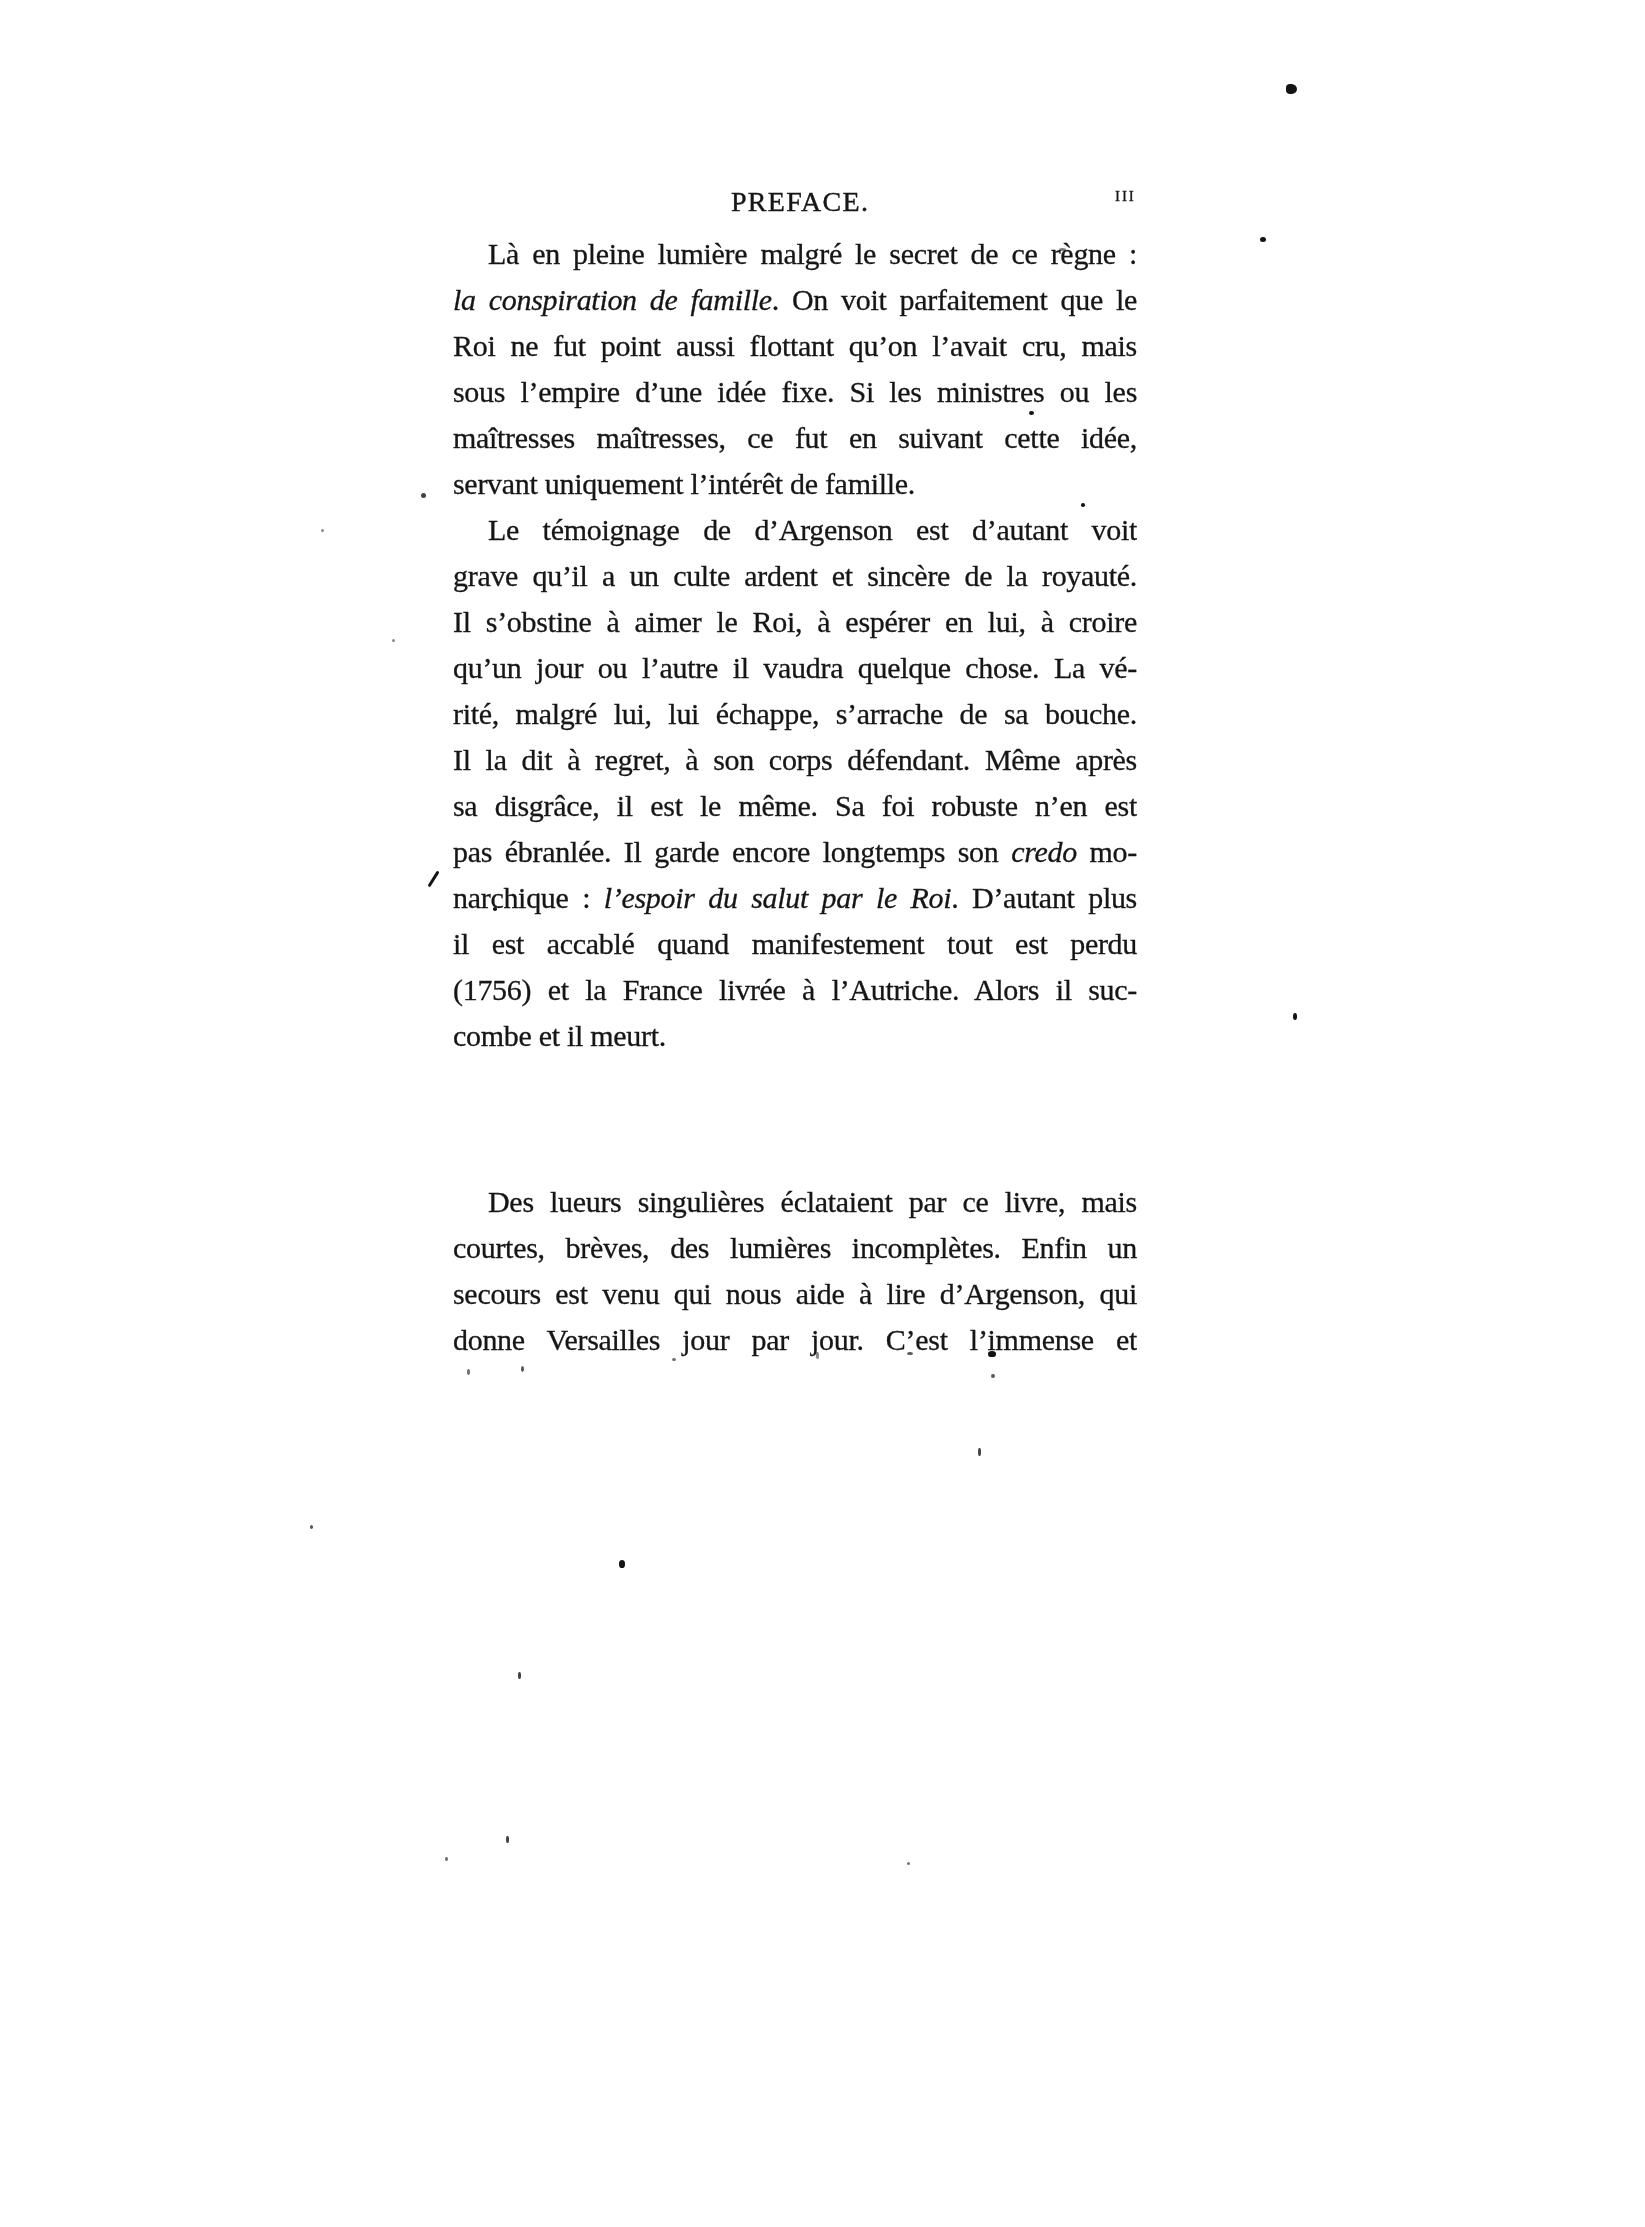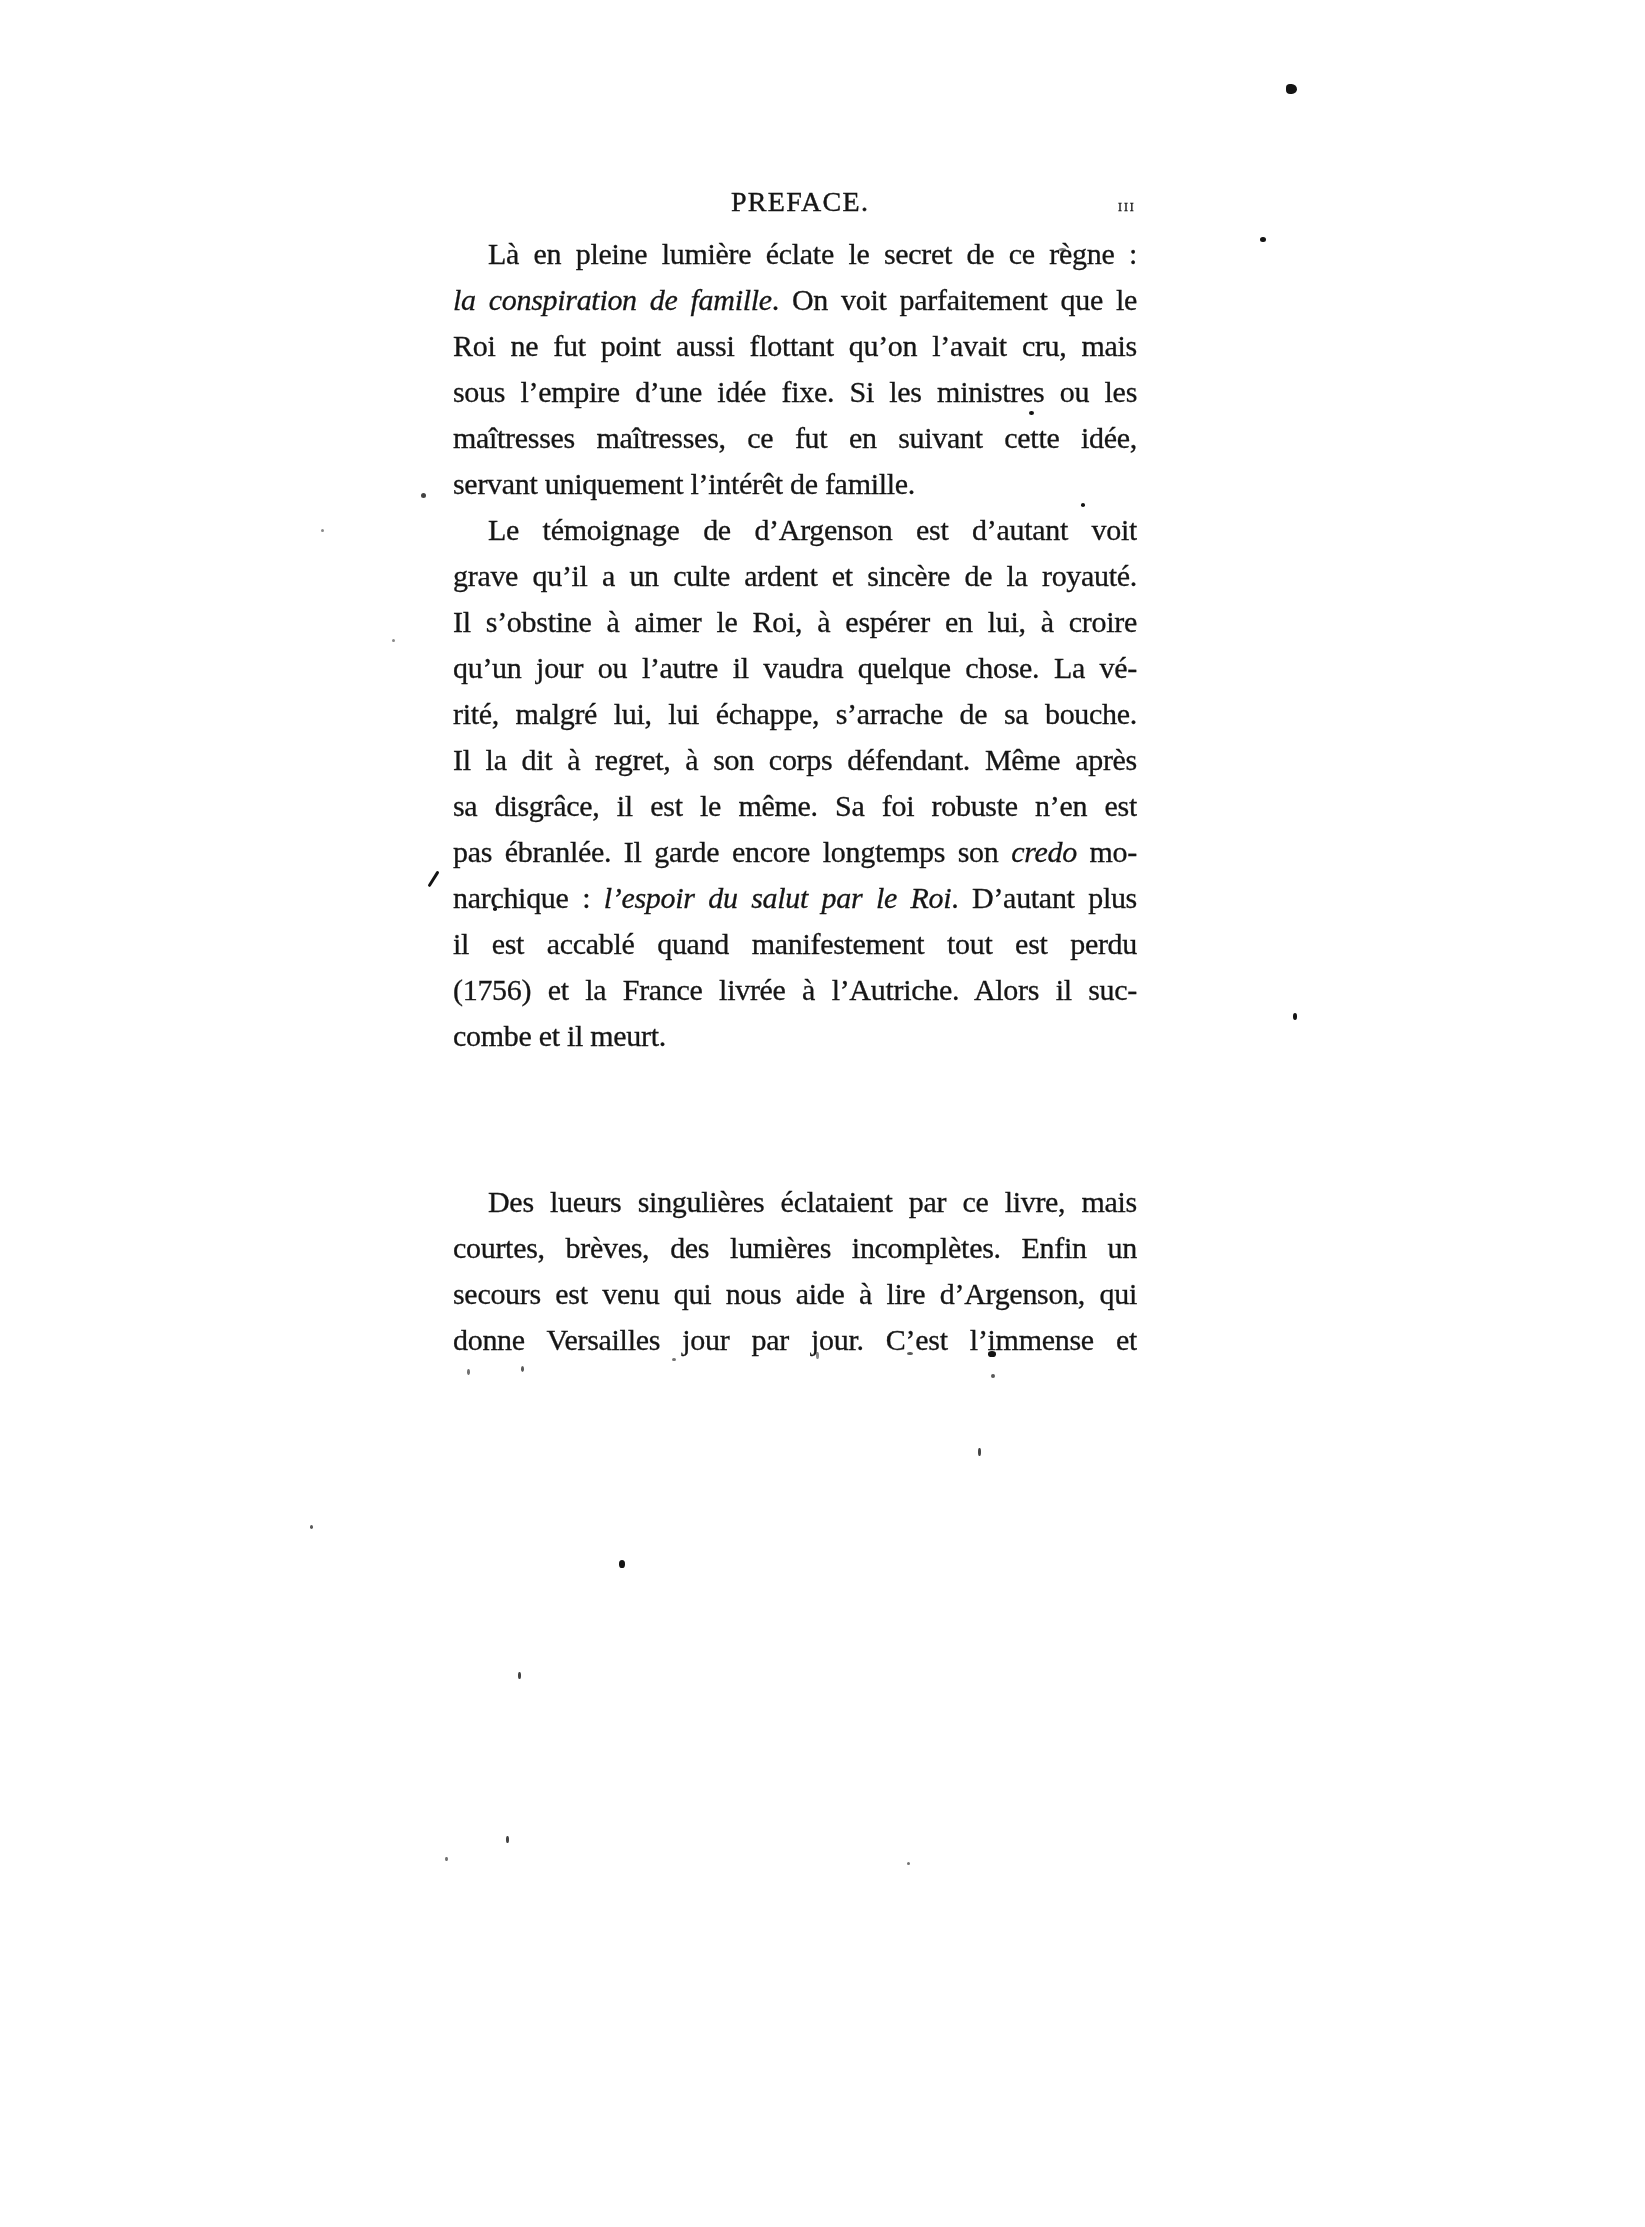--- a/index.html
+++ b/index.html
@@ -32,22 +32,22 @@
     text-align: center;
     font-size: 28px;
     letter-spacing: 1.3px;
     transform: translateX(5.1px);
     -webkit-text-stroke: 0.4px currentColor;
     white-space: nowrap;
   }
   .folio {
     position: absolute;
     right: 1.3px;
-    top: 14px;
-    font-size: 12px;
+    top: 2px;
+    font-size: 15px;
     letter-spacing: 1.9px;
     -webkit-text-stroke: 0.3px currentColor;
   }
   
   .text-body {
     position: absolute;
     left: 453px;
     top: 231px;
     width: 684px;
     font-size: 30px;
@@ -82,21 +82,21 @@
 
 <div class="page">
 
   <div class="page-header">
     <span class="title">PREFACE.</span>
     <span class="folio">III</span>
   </div>
 
   <div class="text-body">
       <div class="paragraph">
-        <div class="line indent"><span>Là en pleine lumière éclate le secret de ce règne :</span></div>
+        <div class="line indent"><span>Là en pleine lumière malgré le secret de ce règne :</span></div>
         <div class="line"><span class="italic">la conspiration de famille</span><span>. On voit parfaitement que le</span></div>
         <div class="line"><span>Roi ne fut point aussi flottant qu’on l’avait cru, mais</span></div>
         <div class="line"><span>sous l’empire d’une idée fixe. Si les ministres ou les</span></div>
         <div class="line"><span>maîtresses maîtresses, ce fut en suivant cette idée,</span></div>
         <div class="line paragraph-end"><span>servant uniquement l’intérêt de famille.</span></div>
       </div>
       <div class="paragraph">
         <div class="line indent"><span>Le témoignage de d’Argenson est d’autant voit</span></div>
         <div class="line"><span>grave qu’il a un culte ardent et sincère de la royauté.</span></div>
         <div class="line"><span>Il s’obstine à aimer le Roi, à espérer en lui, à croire</span></div>

